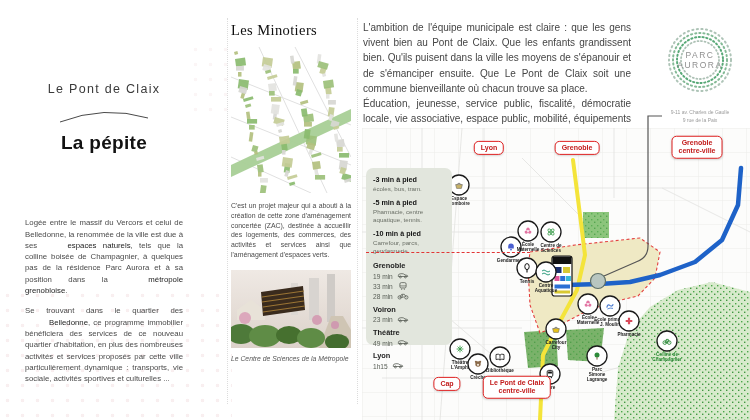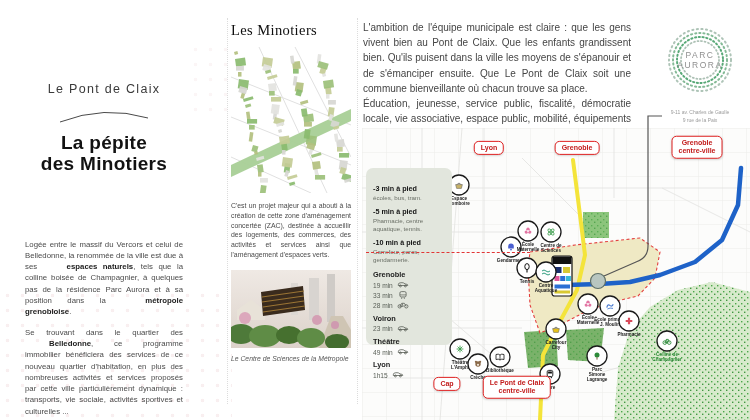--- a/index.html
+++ b/index.html
@@ -14,21 +14,21 @@
   .dots-b{left:188px;top:42px;width:42px;height:70px;opacity:.6;}
 
   
   .col-left{position:absolute;left:25px;top:82px;width:158px;z-index:1;}
   .kicker{text-align:center;font-size:12.5px;letter-spacing:1.3px;color:#3a3a3a;font-weight:500;}
   .arc{display:block;margin:13px auto 0;}
   .left-title{margin:7px 0 0;text-align:center;font-family:Liberation Sans, sans-serif;
         font-weight:bold;font-size:19px;line-height:1.12;color:#121212;letter-spacing:.3px;}
   .left-body{margin-top:64px;}
   .left-body p{margin:0 0 9px;font-size:7.8px;line-height:1.45;text-align:justify;color:#4a4a4a;}
-  .b{font-weight:bold;color:#1d1d1d;padding-left:24px;}
+  .b{font-weight:normal;color:#1d1d1d;padding-left:24px;}
 
   
   .col-mid{position:absolute;left:231px;top:22px;width:120px;z-index:1;}
   .mid-title{margin:0 0 8px;font-family:"Liberation Serif","DejaVu Serif",serif;font-weight:normal;
         font-size:14.5px;color:#0e0e0e;letter-spacing:.4px;}
   .aerial{display:block;background:#fff;}
   .mid-body{margin:8px 0 0;font-size:6.9px;line-height:1.42;text-align:justify;color:#4a4a4a;}
   .render-img{display:block;margin-top:10px;}
   .caption{margin:6px 0 0;font-size:6.8px;font-style:italic;color:#555;line-height:1.4;}
 
@@ -43,21 +43,21 @@
   .connector-svg{position:absolute;left:588px;top:102px;z-index:4;pointer-events:none;}
   .red-dash{position:absolute;left:366px;top:252px;width:164px;height:0;
         border-top:1.6px dashed #e23535;z-index:4;}
   .map-label{position:absolute;transform:translate(-50%,-50%);background:#fff;
         border:1.6px solid #e02020;border-radius:5px;padding:2px 6px;font-size:7px;font-weight:bold;
         color:#c21a1a;text-align:center;line-height:1.18;white-space:nowrap;z-index:5;
         box-shadow:0 1px 2px rgba(0,0,0,.15);}
 
   
   .panel{position:absolute;left:366px;top:168px;width:86px;height:177px;background:#e2e6dd;
-        border-radius:7px;padding:16px 7px 5px;box-sizing:border-box;z-index:3;}
+        border-radius:7px;padding:7px 7px 5px;box-sizing:border-box;z-index:3;}
   .walk-title{font-size:7.2px;font-weight:bold;color:#151515;margin:0 0 1px;}
   .walk-desc{font-size:6.2px;color:#6a6f66;line-height:1.3;margin:0 0 5px;}
   .cities{margin-top:6px;}
   .city-name{font-size:7.4px;font-weight:bold;color:#1c1c1c;margin:3px 0 1px;}
   .time-row{font-size:6.6px;color:#5a6058;line-height:1.4;display:flex;align-items:center;gap:4px;}
   .time-row svg{flex:0 0 auto;}
 
   
   .aurora{position:absolute;left:652px;top:20px;width:96px;text-align:center;z-index:2;}
   .aurora-addr{margin-top:1px;font-size:5px;color:#9b9b9b;line-height:1.55;}
@@ -72,21 +72,20 @@
   <div class="dots-decor dots-a"></div>
   <div class="dots-decor dots-b"></div>
 
   <section class="col-left">
     <div class="kicker">Le Pont de Claix</div>
     <svg class="arc" width="100" height="16">
       <path d="M6,13 Q50,-4 94,9" fill="none" stroke="#4a4a4a" stroke-width="1"></path>
     </svg>
     <h1 class="left-title">
       <span>La pépite</span><br>
-      <span>des Minotiers</span>
     </h1>
     <div class="left-body" id="left-paragraphs">
         <p><span>Logée entre le massif du Vercors et celui de Belledonne, la renommée de la ville est due à ses </span><span class="b">espaces naturels</span><span>, tels que la colline boisée de Champagnier, à quelques pas de la résidence Parc Aurora et à sa position dans la </span><span class="b">métropole grenobloise</span><span>.</span></p>
         <p><span>Se trouvant dans le quartier des </span><span class="b">Belledonne</span><span>, ce programme immobilier bénéficiera des services de ce nouveau quartier d'habitation, en plus des nombreuses activités et services proposés par cette ville particulièrement dynamique : transports, vie sociale, activités sportives et culturelles ...</span></p>
       </div>
   </section>
 
   <section class="col-mid">
     <h2 class="mid-title">Les Minotiers</h2>
     <svg class="aerial" id="aerial-svg" width="120" height="146" viewBox="0 0 120 146">

